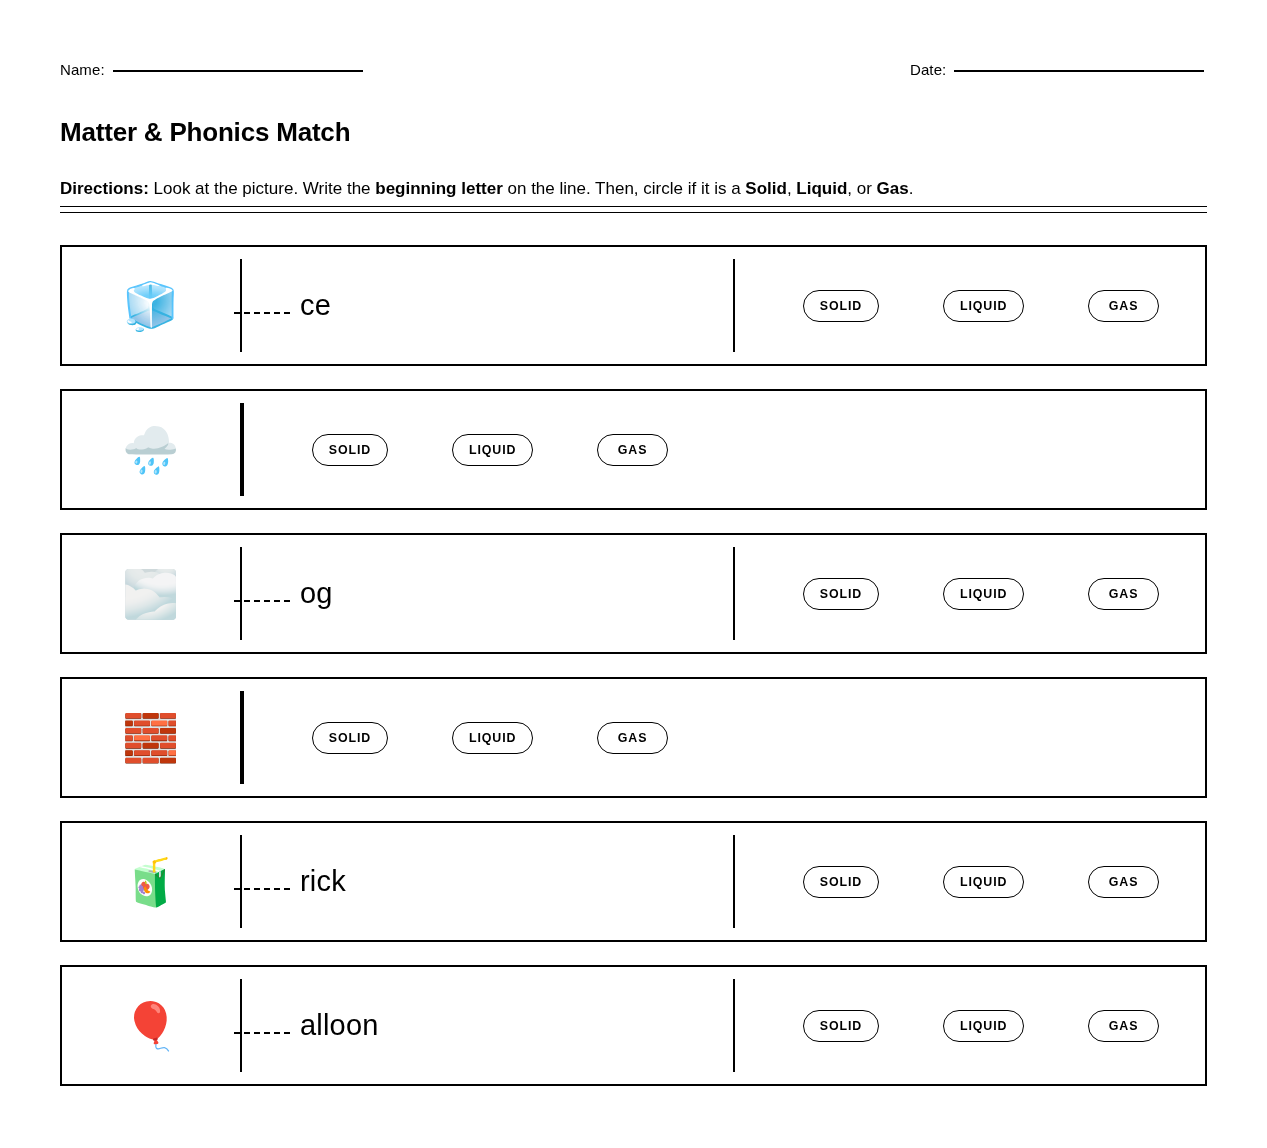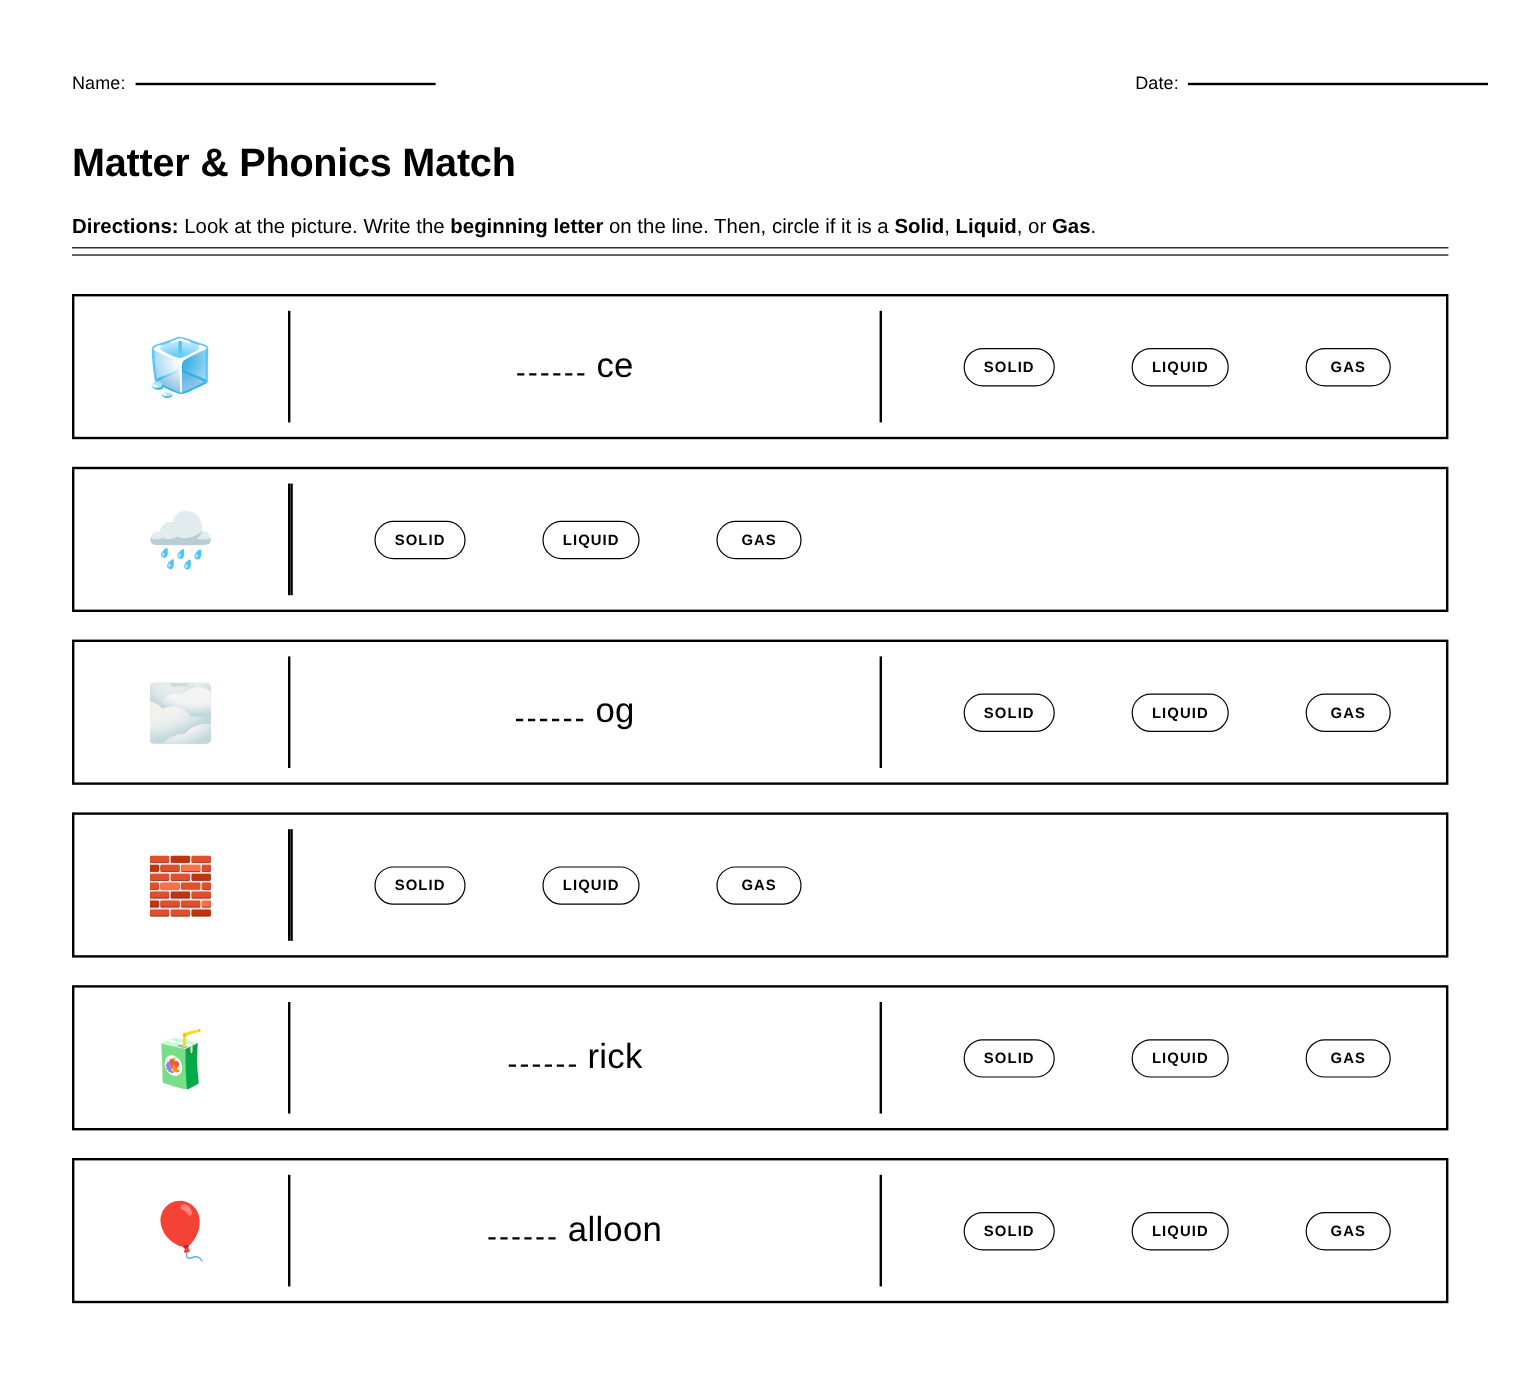--- a/index.html
+++ b/index.html
@@ -31,42 +31,42 @@
     height: 28px;
   }
   .field {
     position: absolute;
     display: flex;
     align-items: baseline;
     font-size: 15px;
     line-height: 1;
   }
   .field-name { left: 0px; top: 6px; }
-  .field-date { left: 850px; top: 6px; margin-left: 36px; }
+  .field-date { left: 850px; top: 6px; }
   .field-label {
     white-space: nowrap;
     letter-spacing: .1px;
   }
   .rule-line {
     display: inline-block;
     height: 0;
     border-bottom: 2.2px solid #000;
     margin-left: 8px;
     position: relative;
     top: -3px;
   }
   .rule-name { width: 250px; }
   .rule-date { width: 250px; }
 
   
   .title {
     position: absolute;
     left: 60px;
     top: 118px;
-    font-size: 33px;
+    font-size: 26px;
     font-weight: bold;
     letter-spacing: -0.2px;
     line-height: 1.1;
   }
 
   
   .directions {
     position: absolute;
     left: 60px;
     top: 179px;
@@ -119,21 +119,20 @@
   .divider {
     width: 0;
     flex: 0 0 0px;
     border-left: 2.4px solid #000;
     margin: 12px 0;
   }
   .cell-word {
     flex: 1 1 auto;
     display: flex;
     align-items: center;
-    justify-content: center;
     position: relative;
   }
   .word-wrap {
     display: flex;
     align-items: baseline;
     font-size: 29px;
     line-height: 1;
     position: relative;
     left: -8px;
   }

